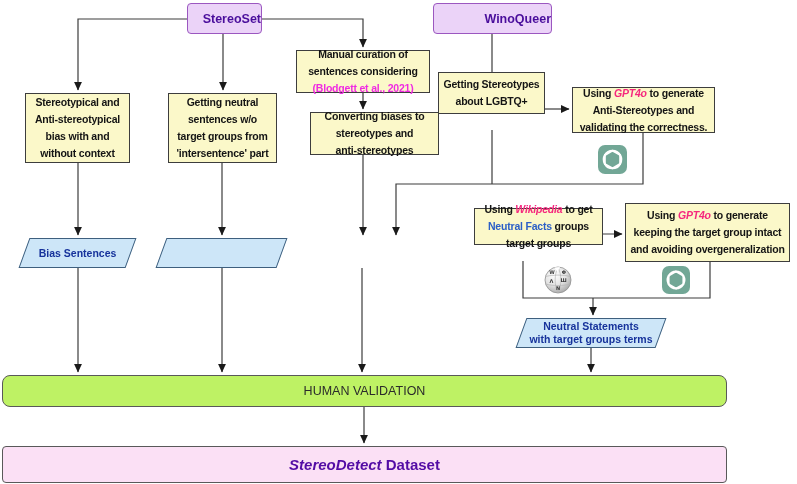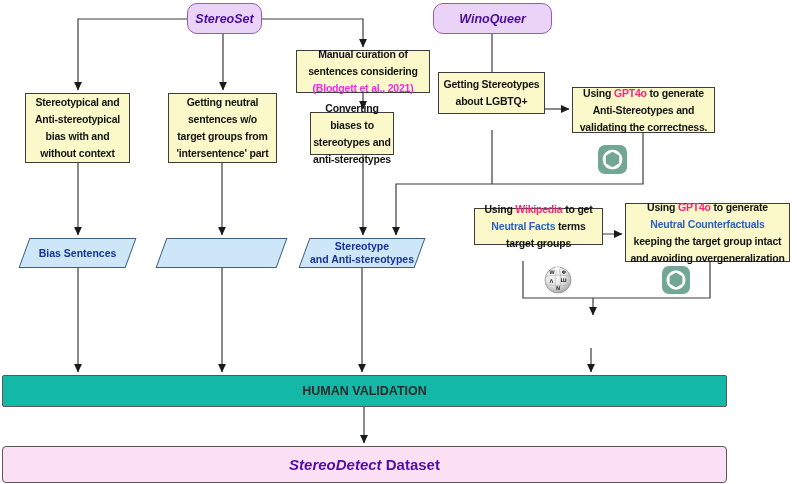--- a/index.html
+++ b/index.html
@@ -6,30 +6,30 @@
   #canvas{position:relative;width:797px;height:484px;background:#fff;overflow:hidden;
           font-family:"Liberation Sans",sans-serif;}
   #edges{position:absolute;left:0;top:0;width:797px;height:484px;}
   .node{position:absolute;display:flex;align-items:center;justify-content:center;
         text-align:center;box-sizing:border-box;z-index:1;}
   .t{width:100%;}
   .ln{display:block;white-space:nowrap;}
   .ml{display:block;white-space:pre-line;}
   .yellow{background:#FBF8C9;border:1.4px solid #3d3d3d;font-weight:bold;
           font-size:10.5px;line-height:17px;letter-spacing:-0.2px;color:#141414;}
-  .pill{background:#EBD3F8;border:1.6px solid #9B57C0;border-radius:10px;
-        font-weight:bold;font-style:italic;font-size:12.5px;color:#4A0E9C;}
+  .pill{background:#EBD3F8;border:1.6px solid #9B57C0;border-radius:4px;
+        font-weight:bold;font-size:12.5px;color:#4A0E9C;text-align:right;}
   .para{font-weight:bold;font-size:10.5px;line-height:13px;color:#16329B;}
   .pbg{position:absolute;top:0;bottom:0;left:6px;right:6px;background:#CDE6F8;
        border:1.4px solid #3E5F7E;transform:skewX(-20deg);z-index:-1;}
-  .green{background:#14b8a6;border:1.4px solid #595959;border-radius:2px;
-         font-weight:bold;font-size:12.5px;color:#2b2b2b;}
+  .green{background:#bef264;border:1.4px solid #595959;border-radius:8px;
+         font-weight:normal;font-size:12.5px;color:#2b2b2b;}
   .pinkbar{background:#FBE0F5;border:1.4px solid #595959;border-radius:4px;
            font-weight:bold;font-size:15px;color:#530CA5;}
-  .hotpink{color:#F5287E;}
+  .hotpink{color:#F5287E;font-style:italic;}
   .magenta{color:#EF2BE2;}
   .blue{color:#2B5FC7;}
   .ital{font-style:italic;}
   .icon{position:absolute;z-index:1;}
   .openai-bg{width:100%;height:100%;background:#72A796;border-radius:7px;
              display:flex;align-items:center;justify-content:center;}
 </style>
 </head>
 <body>
 
@@ -81,63 +81,62 @@
 target groups from
 'intersentence' part</span>
   </div>
   <div class="node yellow" style="left:296px;top:50px;width:134px;height:43px">
     <div class="t">
       <span class="ml">Manual curation of
 sentences considering</span>
       <span class="ln magenta">(Blodgett et al., 2021)</span>
     </div>
   </div>
-  <div class="node yellow" style="left:310px;top:112px;width:84px;height:43px">
+  <div class="node yellow" style="left:310px;top:112px;width:129px;height:43px">
     <span class="t ml">Converting biases to
 stereotypes and
 anti-stereotypes</span>
   </div>
   <div class="node yellow" style="left:438px;top:72px;width:107px;height:42px">
     <span class="t ml">Getting Stereotypes
 about LGBTQ+</span>
   </div>
   <div class="node yellow" style="left:572px;top:87px;width:143px;height:46px">
     <div class="t">
       <span class="ln"><span>Using </span><span class="hotpink">GPT4o</span><span> to generate</span></span>
       <span class="ln">Anti-Stereotypes and</span>
       <span class="ln">validating the correctness.</span>
     </div>
   </div>
   <div class="node yellow" style="left:474px;top:208px;width:129px;height:37px">
     <div class="t">
       <span class="ln"><span>Using </span><span class="hotpink">Wikipedia</span><span> to get</span></span>
-      <span class="ln"><span class="blue">Neutral Facts</span><span> terms</span></span>
+      <span class="ln"><span class="blue">Neutral Facts</span><span> groups</span></span>
       <span class="ln">target groups</span>
     </div>
   </div>
   <div class="node yellow" style="left:625px;top:203px;width:165px;height:59px">
     <div class="t">
       <span class="ln"><span>Using </span><span class="hotpink">GPT4o</span><span> to generate</span></span>
-      <span class="ln blue">Neutral Counterfactuals</span>
       <span class="ln">keeping the target group intact</span>
       <span class="ln">and avoiding overgeneralization</span>
     </div>
   </div>
 
   <div class="node para" style="left:18px;top:238px;width:119px;height:30px">
     <div class="pbg"></div>
     <span class="t ml">Bias Sentences</span>
   </div>
   <div class="node para" style="left:155px;top:238px;width:133px;height:30px">
     <div class="pbg"></div>
   </div>
-  <div class="node para" style="left:298px;top:238px;width:128px;height:30px">
+  <div class="node para" style="left:515px;top:318px;width:152px;height:30px">
     <div class="pbg"></div>
-    <span class="t ml">Stereotype
-and Anti-stereotypes</span>
+    <span class="t ml">Neutral Statements
+with target groups terms</span>
   </div>
 
   <div class="node green" style="left:2px;top:375px;width:725px;height:32px">
     <span class="t">HUMAN VALIDATION</span>
   </div>
   <div class="node pinkbar" style="left:2px;top:446px;width:725px;height:37px">
     <span class="t"><span class="ital">StereoDetect</span><span> Dataset</span></span>
   </div>
 
   <div class="icon" style="left:598px;top:145px;width:29px;height:29px">

